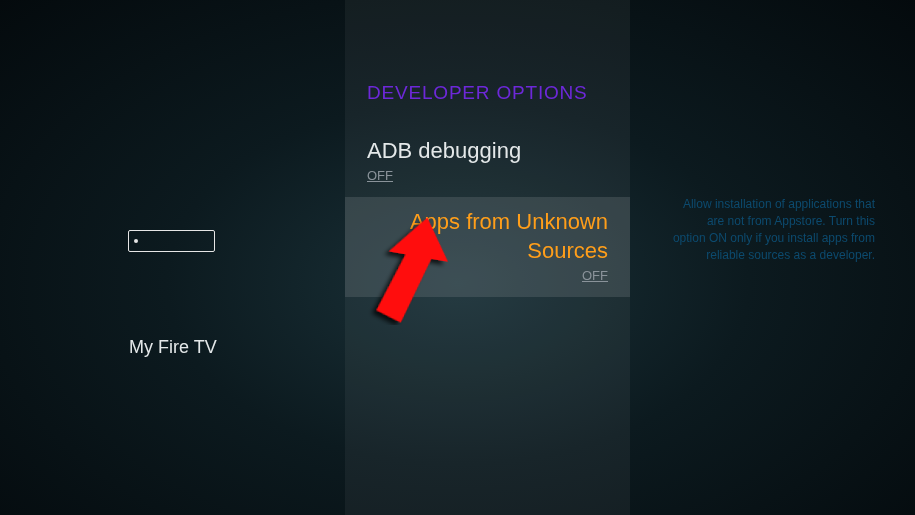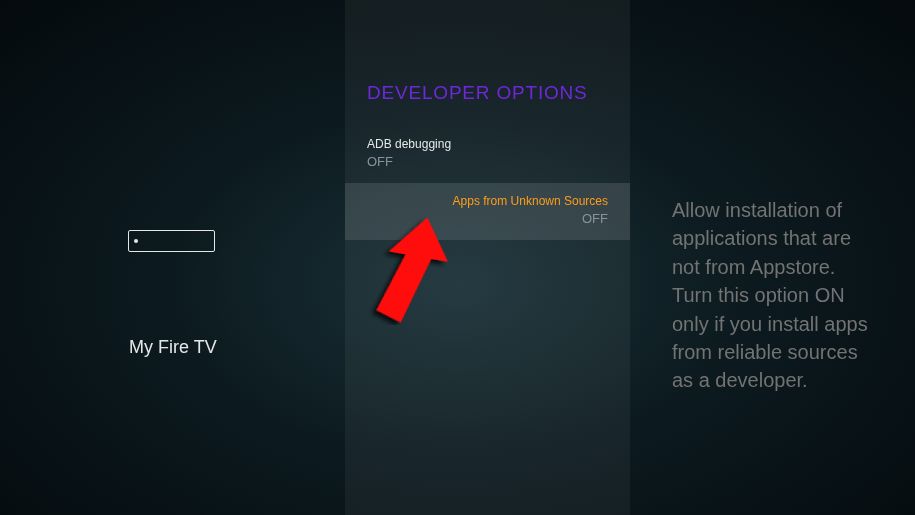--- a/index.html
+++ b/index.html
@@ -62,42 +62,44 @@
       padding: 0 22px 22px;
     }
     .option {
       padding: 10px 22px 14px;
     }
     .option.highlighted {
       background: rgba(130,140,145,0.25);
       text-align: right;
     }
     .option-label {
-      font-size: 12px;
+      font-size: 22px;
       color: #e4e8e9;
       line-height: 1.35;
     }
     .option.highlighted .option-label {
       color: #ff9e1a;
     }
     .option-status {
       font-size: 13px;
       color: #8a939a;
       margin-top: 2px;
+      text-decoration: underline;
     }
 
     
     .right-col {
       flex: 1;
       padding: 196px 40px 0 42px;
     }
     .description {
-      color: #737373;
-      font-size: 20px;
+      color: #0c4a6e;
+      font-size: 12px;
       line-height: 1.42;
+      text-align: right;
     }
 
     
     .arrow {
       position: absolute;
       left: 358px;
       top: 215px;
       width: 90px;
       height: 110px;
       pointer-events: none;

